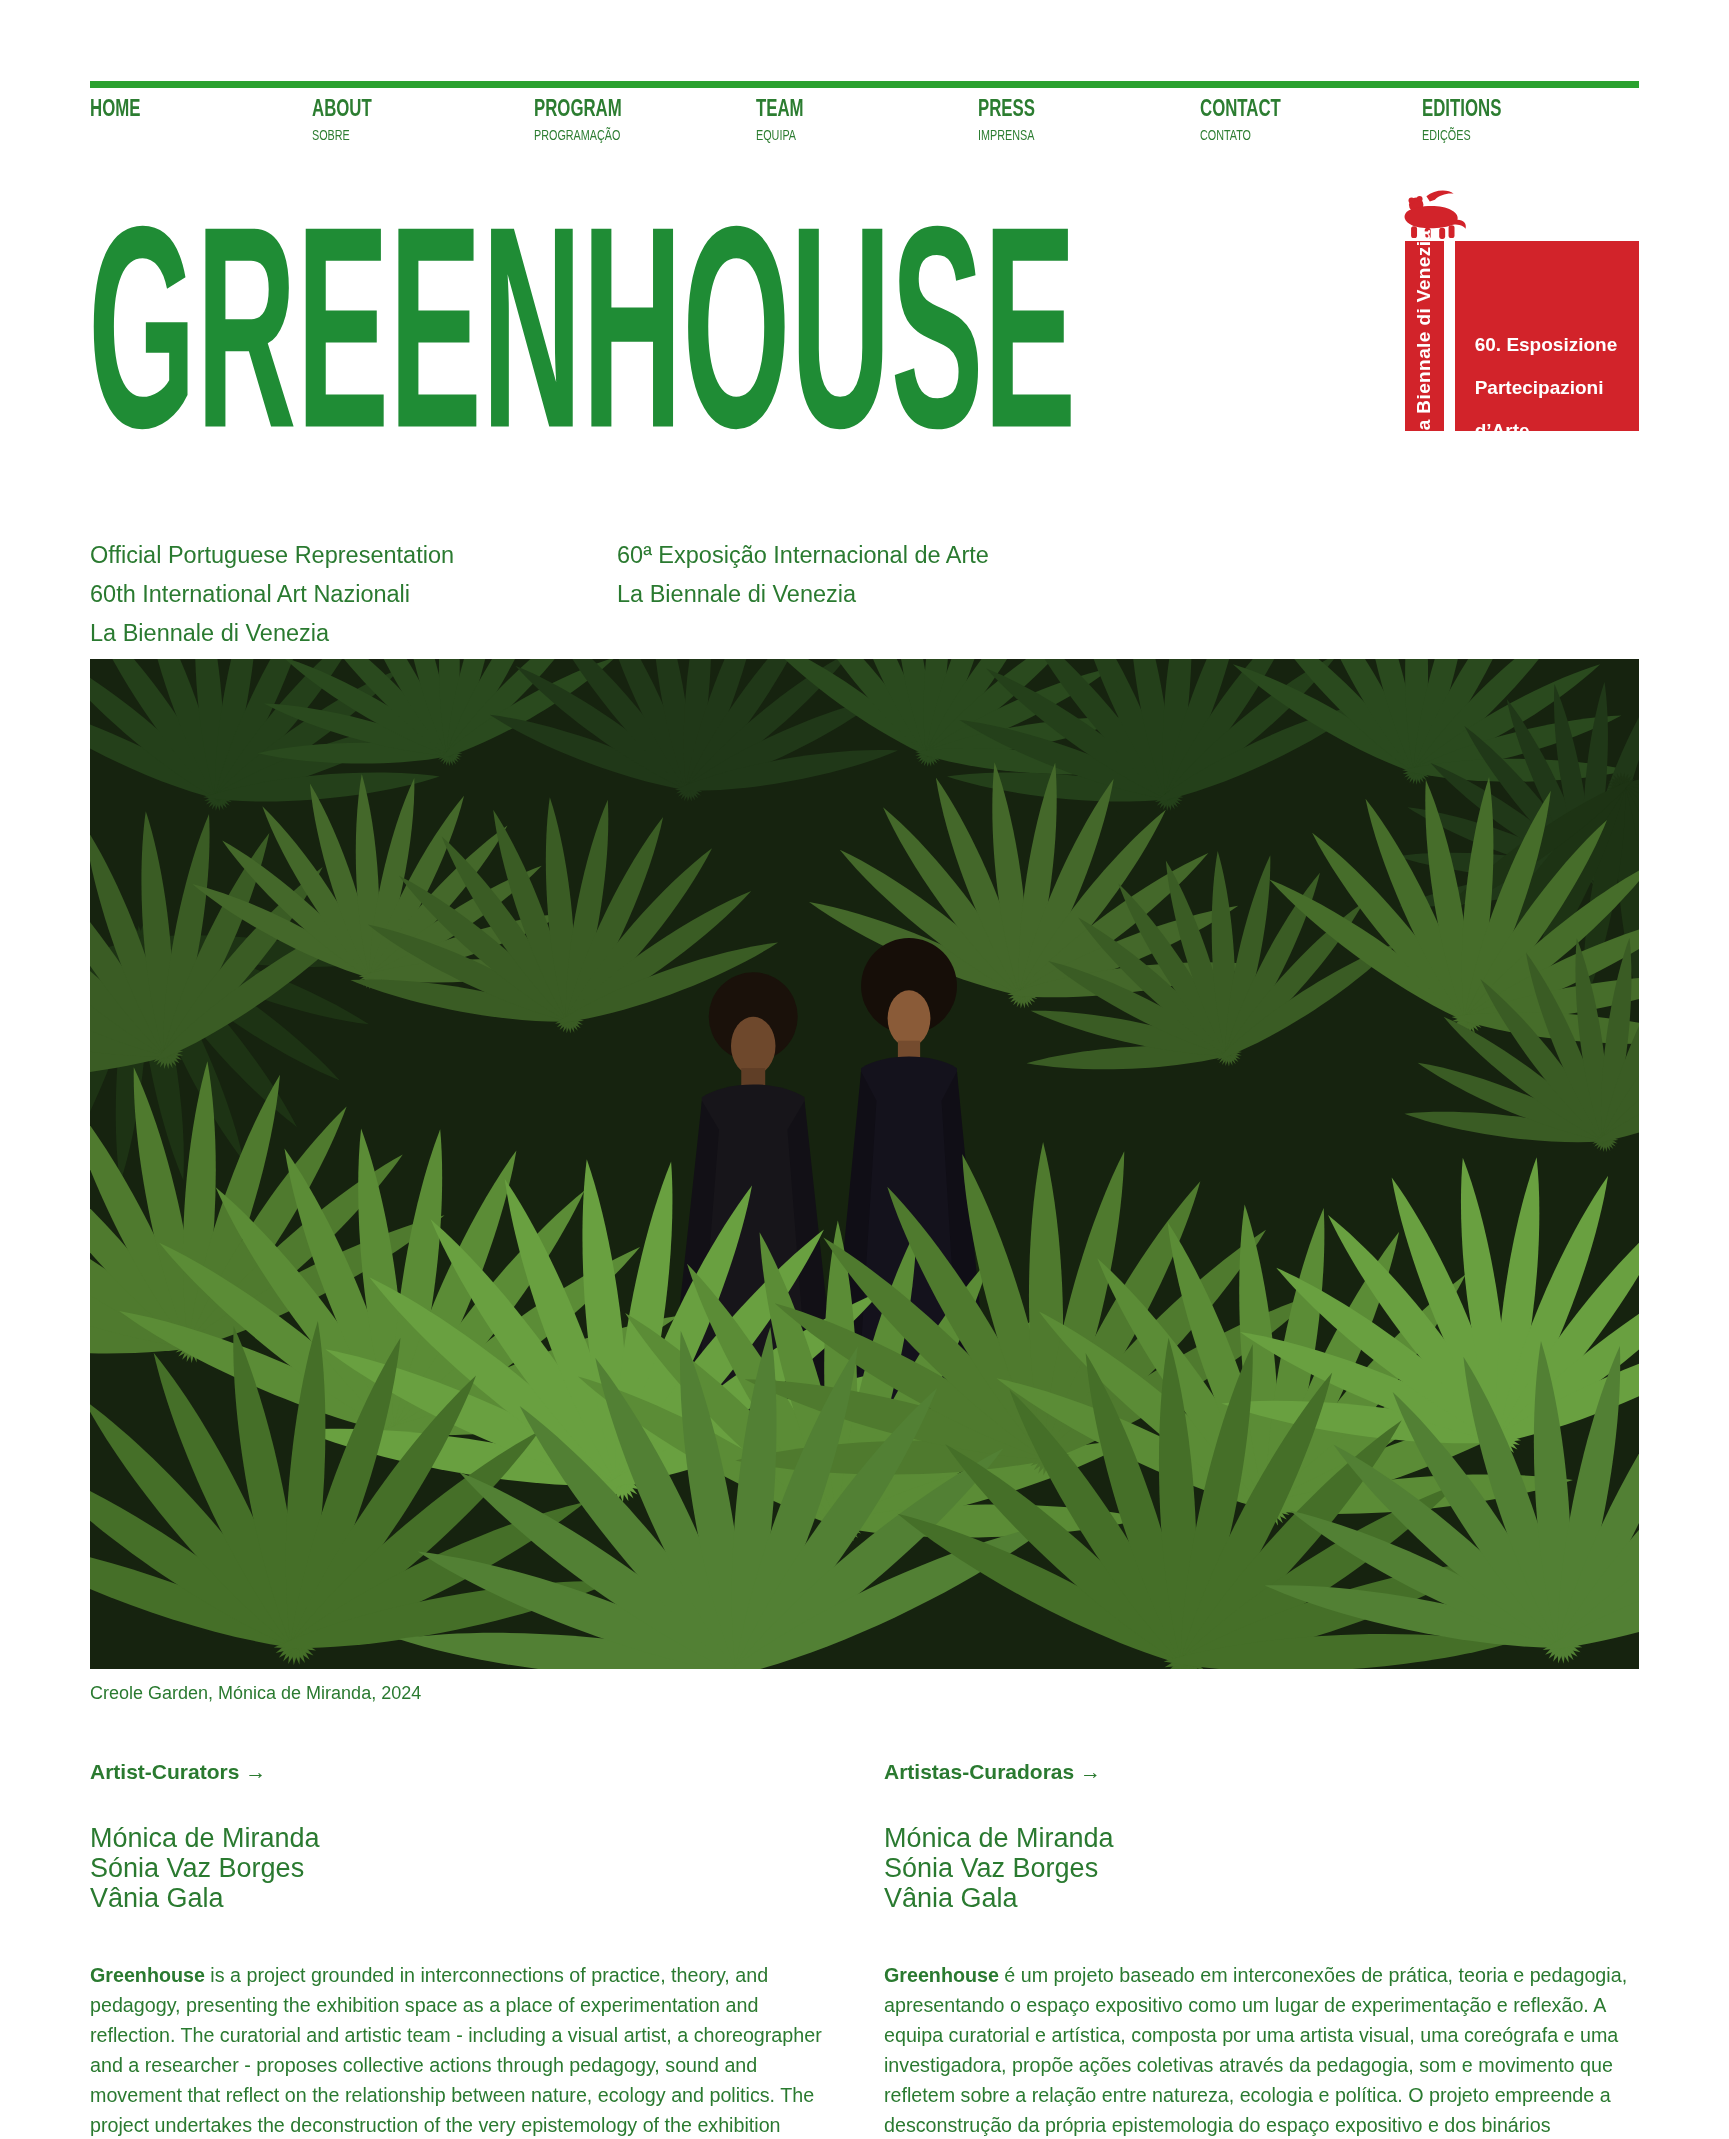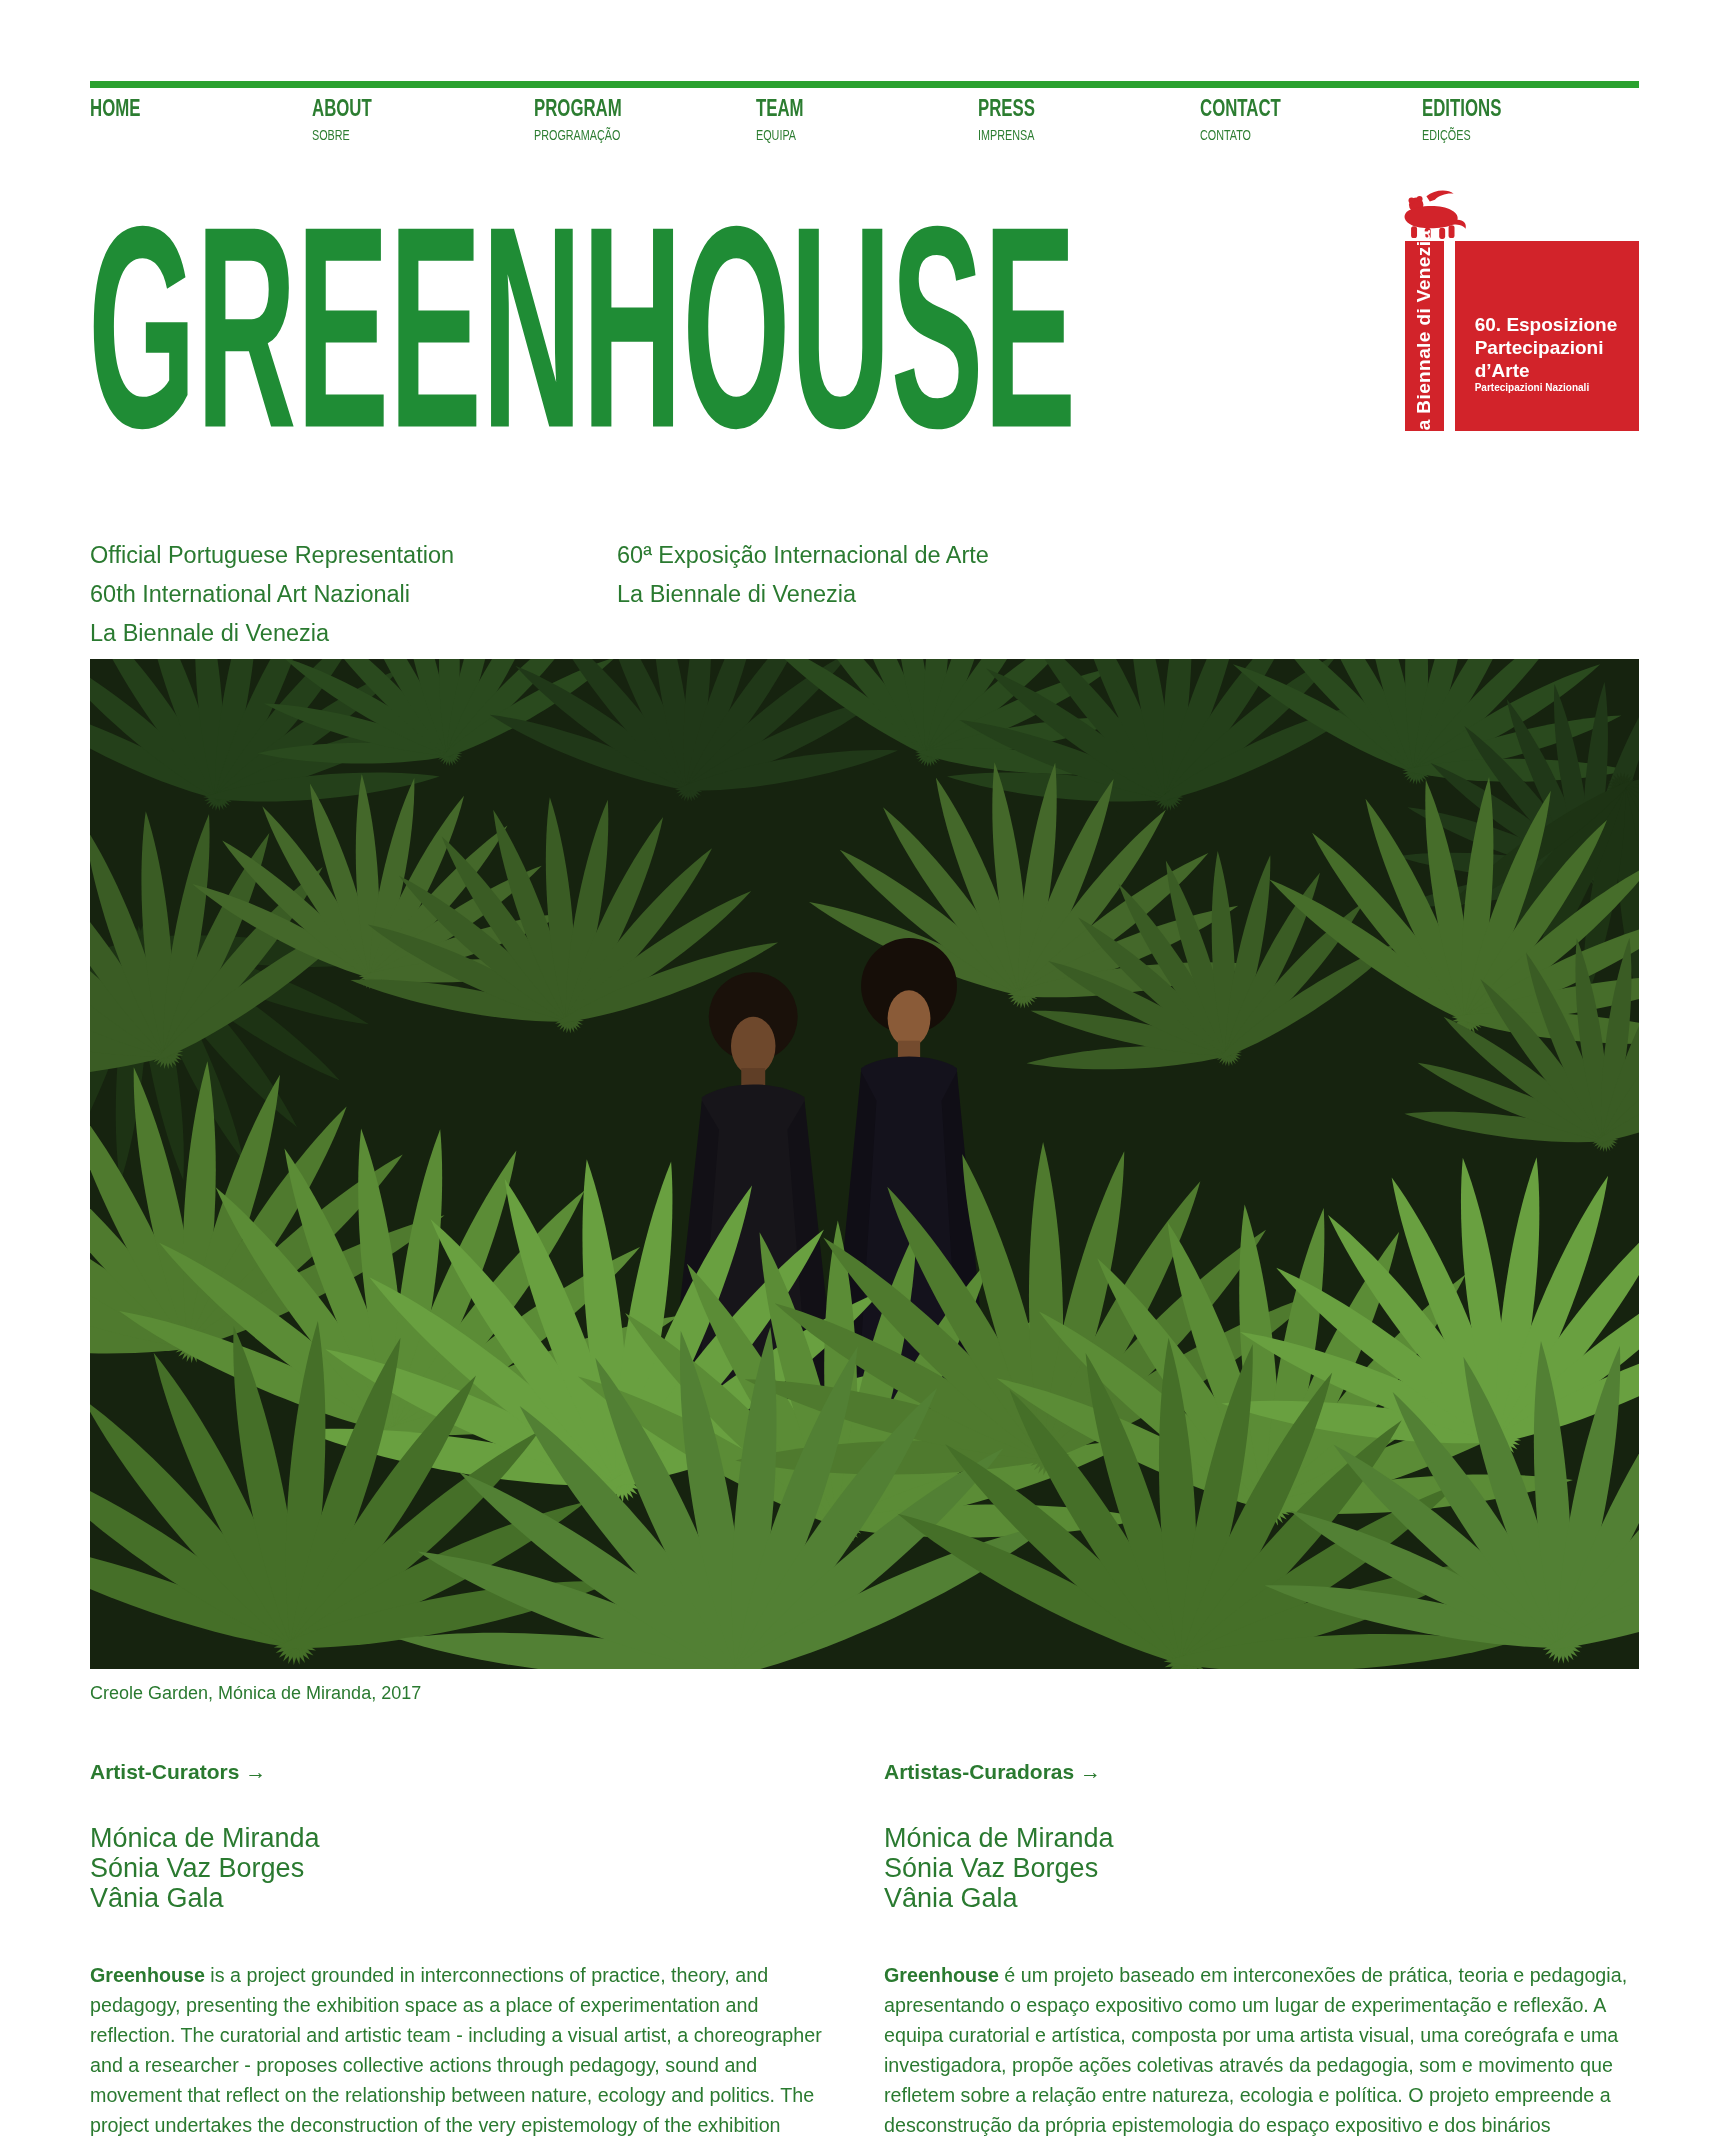--- a/index.html
+++ b/index.html
@@ -21,21 +21,21 @@
   .hero-title{position:absolute;left:88px;top:216px;}
 
   
   .biennale{position:absolute;left:1397px;top:190px;width:242px;height:241px;}
   .lion{position:absolute;left:3.4px;top:0;width:69px;height:51px;}
   .b-strip{position:absolute;left:7.7px;top:51px;width:39px;height:190px;background:#d2232a;}
   .b-strip .vtext{position:absolute;left:50%;top:50%;transform:translate(-50%,-50%) rotate(-90deg);
         white-space:nowrap;color:#fff;font-weight:700;font-size:19px;letter-spacing:0.4px;}
   .b-square{position:absolute;left:58px;top:51px;width:184px;height:190px;background:#d2232a;
         box-sizing:border-box;padding:72px 0 0 19.7px;color:#fff;}
-  .b-square .b-line{font-weight:700;font-size:19px;line-height:23px;}
+  .b-square .b-line{font-weight:700;font-size:19px;line-height:23px;margin-top:20px;}
   .b-square .b-sub{font-weight:700;font-size:10px;}
 
   
   .intro{position:absolute;top:536px;left:90px;width:1549px;font-size:23.5px;line-height:39px;}
   .intro .col-en{position:absolute;left:0;top:0;width:556px;}
   .intro .col-pt{position:absolute;left:527px;top:0;width:642px;}
 
   
   .photo{position:absolute;left:90px;top:659px;width:1549px;height:1010px;background:#16230f;}
   .photo svg{display:block;width:100%;height:100%;}
@@ -194,21 +194,21 @@
       <use href="#frond" transform="translate(880,1010) rotate(14) scale(3.0)" fill="#5b8c36"></use>
       <use href="#frond" transform="translate(1120,930) rotate(-16) scale(3.1)" fill="#4f7a2e"></use>
       <use href="#frond" transform="translate(1380,990) rotate(10) scale(3.0)" fill="#5b8c36"></use>
       <use href="#frond" transform="translate(1650,910) rotate(-8) scale(2.8)" fill="#69a040"></use>
       <use href="#frond" transform="translate(240,1150) rotate(4) scale(3.2)" fill="#456f28"></use>
       <use href="#frond" transform="translate(760,1180) rotate(-10) scale(3.4)" fill="#528034"></use>
       <use href="#frond" transform="translate(1280,1170) rotate(12) scale(3.2)" fill="#456f28"></use>
       <use href="#frond" transform="translate(1720,1150) rotate(-4) scale(3.0)" fill="#528034"></use>
     </svg>
   </div>
-  <div class="caption">Creole Garden, Mónica de Miranda, 2017</div>
+  <div class="caption">Creole Garden, Mónica de Miranda, 2024</div>
 
   <div class="curators-col left">
     <a class="curators-heading">Artist-Curators →</a>
     <div class="curator-names">
       <div>Mónica de Miranda</div>
       <div>Sónia Vaz Borges</div>
       <div>Vânia Gala</div>
     </div>
   </div>
   <div class="curators-col right">

